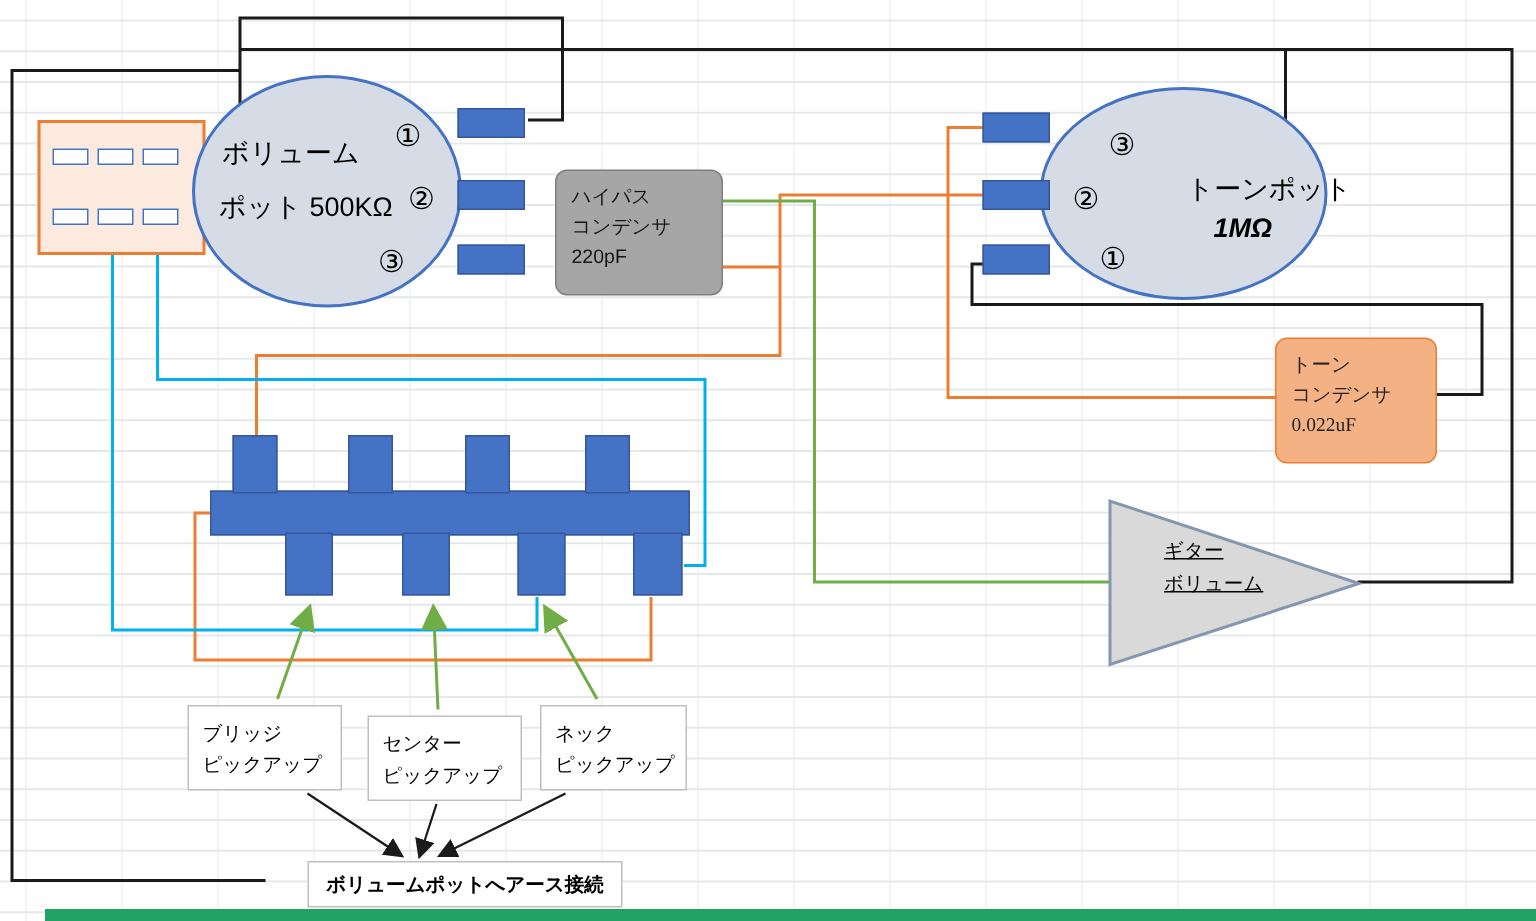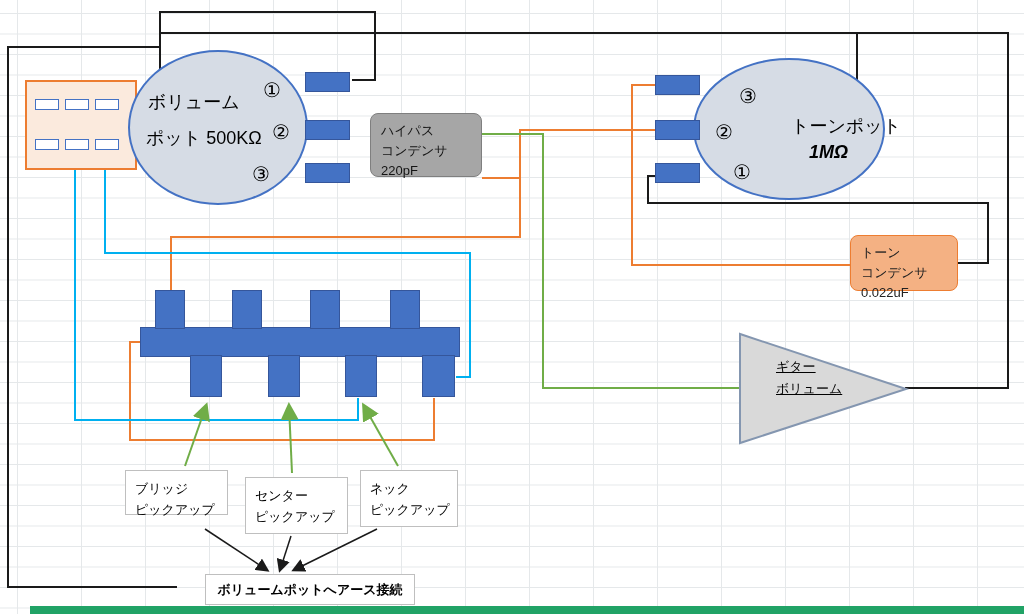--- a/index.html
+++ b/index.html
@@ -99,38 +99,38 @@
     <span class="ptxt" style="left:18px;top:38px;">ボリューム</span>
     <span class="ptxt" style="left:16px;top:74px;">ポット 500KΩ</span>
     <span class="pnum" style="left:133px;top:26px;">①</span>
     <span class="pnum" style="left:142px;top:68px;">②</span>
     <span class="pnum" style="left:122px;top:110px;">③</span>
   </div>
   <div class="lug" style="left:305px;top:72px;width:45px;height:20px;"></div>
   <div class="lug" style="left:305px;top:120px;width:45px;height:20px;"></div>
   <div class="lug" style="left:305px;top:163px;width:45px;height:20px;"></div>
 
-  <div class="shape capbox hp-cap" style="left:370px;top:113px;width:112px;height:64px;">
+  <div class="shape capbox hp-cap" style="left:370px;top:113px;width:112px;height:84px;">
     <div>ハイパス</div>
     <div>コンデンサ</div>
     <div>220pF</div>
   </div>
 
   <div class="shape pot" style="left:693px;top:58px;width:192px;height:142px;">
     <span class="pnum" style="left:44px;top:24px;">③</span>
     <span class="pnum" style="left:20px;top:60px;">②</span>
     <span class="pnum" style="left:38px;top:100px;">①</span>
     <span class="ptxt" style="left:96px;top:54px;">トーンポット</span>
     <span class="ptxt" style="left:114px;top:82px;font-weight:600;font-style:italic;">1MΩ</span>
   </div>
   <div class="lug" style="left:655px;top:75px;width:45px;height:20px;"></div>
   <div class="lug" style="left:655px;top:120px;width:45px;height:20px;"></div>
   <div class="lug" style="left:655px;top:163px;width:45px;height:20px;"></div>
 
-  <div class="shape capbox tone-cap" style="left:850px;top:235px;width:108px;height:56px;">
+  <div class="shape capbox tone-cap" style="left:850px;top:225px;width:108px;height:84px;font-family:Liberation Serif, serif;">
     <div>トーン</div>
     <div>コンデンサ</div>
     <div>0.022uF</div>
   </div>
 
   <svg class="shape" style="left:738px;top:330px;" width="172" height="118" viewBox="0 0 172 118">
     <polygon points="2,4 2,113 168,59" fill="#d9d9d9" stroke="#8496b0" stroke-width="2"></polygon>
   </svg>
   <div class="shape jack-text" style="left:776px;top:356px;text-decoration:underline;">
     <div>ギター</div>
@@ -140,21 +140,21 @@
   <div class="shape switch-part" style="left:140px;top:327px;width:320px;height:30px;"></div>
   <div class="shape switch-part" style="left:155px;top:290px;width:30px;height:39px;"></div>
   <div class="shape switch-part" style="left:232px;top:290px;width:30px;height:39px;"></div>
   <div class="shape switch-part" style="left:310px;top:290px;width:30px;height:39px;"></div>
   <div class="shape switch-part" style="left:390px;top:290px;width:30px;height:39px;"></div>
   <div class="shape switch-part" style="left:190px;top:355px;width:32px;height:42px;"></div>
   <div class="shape switch-part" style="left:268px;top:355px;width:32px;height:42px;"></div>
   <div class="shape switch-part" style="left:345px;top:355px;width:32px;height:42px;"></div>
   <div class="shape switch-part" style="left:422px;top:355px;width:33px;height:42px;"></div>
 
-  <div class="shape pickup" style="left:125px;top:470px;width:103px;height:45px;">
+  <div class="shape pickup" style="left:125px;top:470px;width:103px;height:57px;">
     <div>ブリッジ</div>
     <div>ピックアップ</div>
   </div>
   <div class="shape pickup" style="left:245px;top:477px;width:103px;height:57px;">
     <div>センター</div>
     <div>ピックアップ</div>
   </div>
   <div class="shape pickup" style="left:360px;top:470px;width:98px;height:57px;">
     <div>ネック</div>
     <div>ピックアップ</div>

